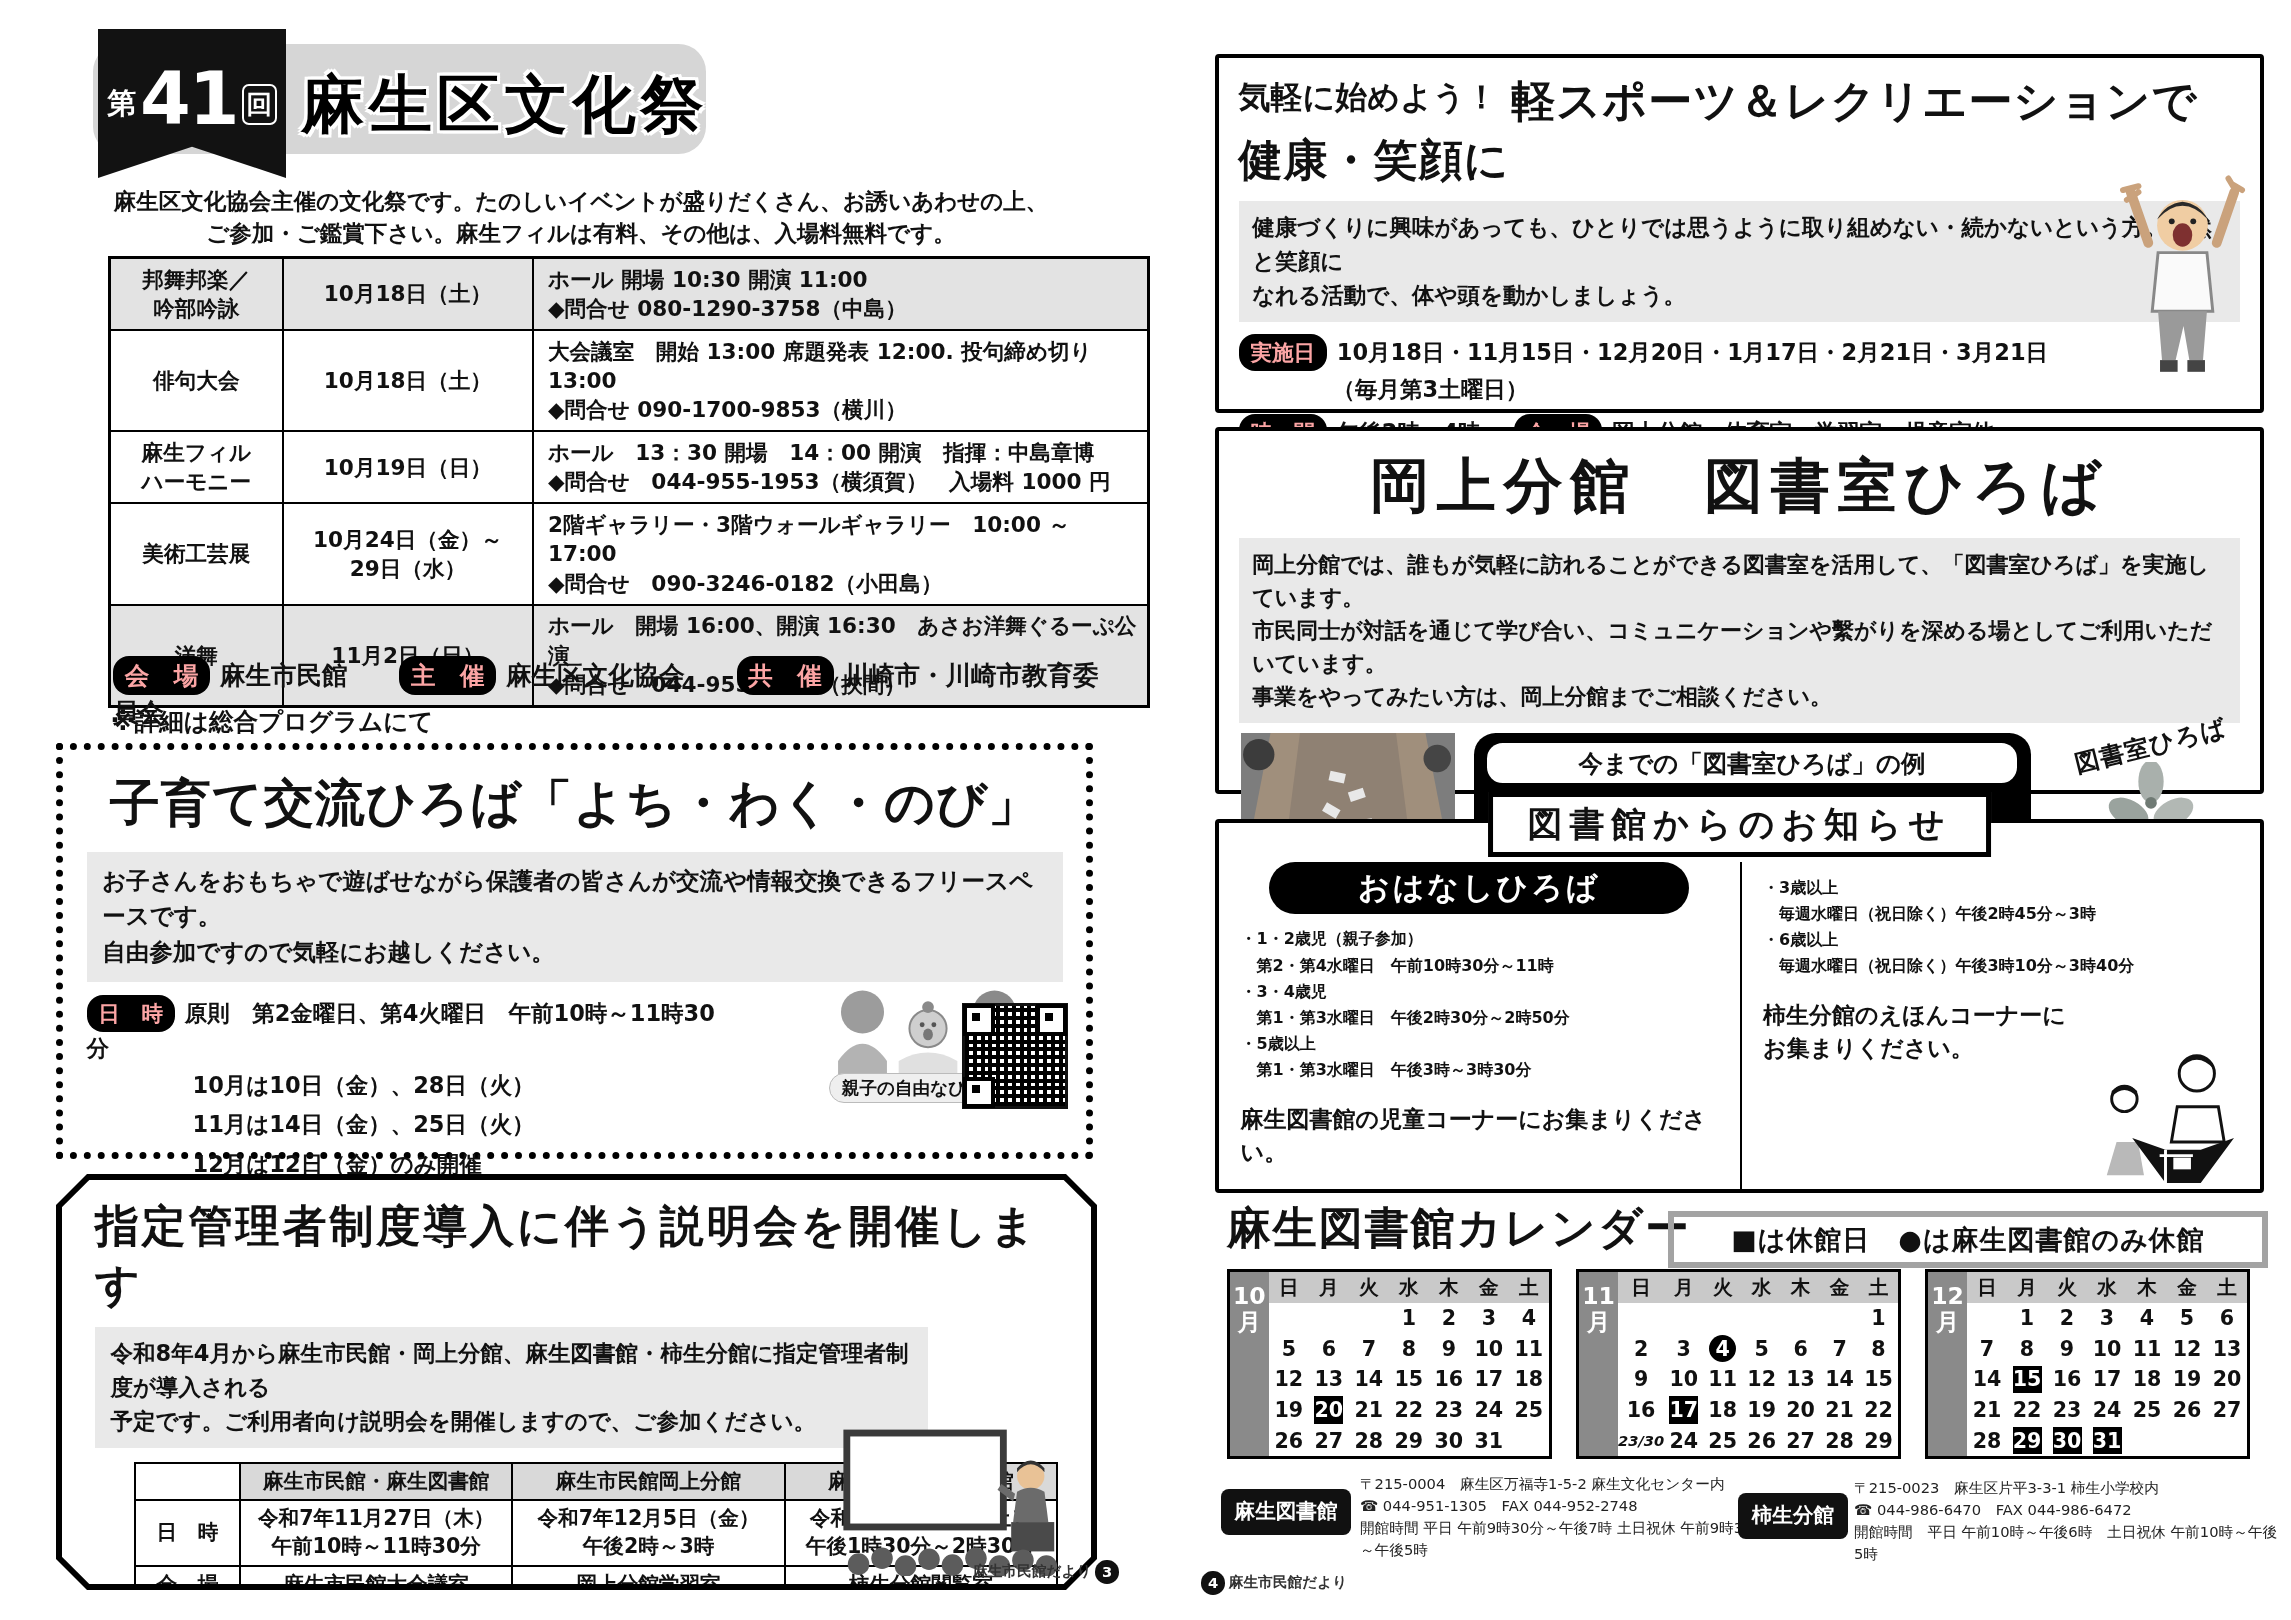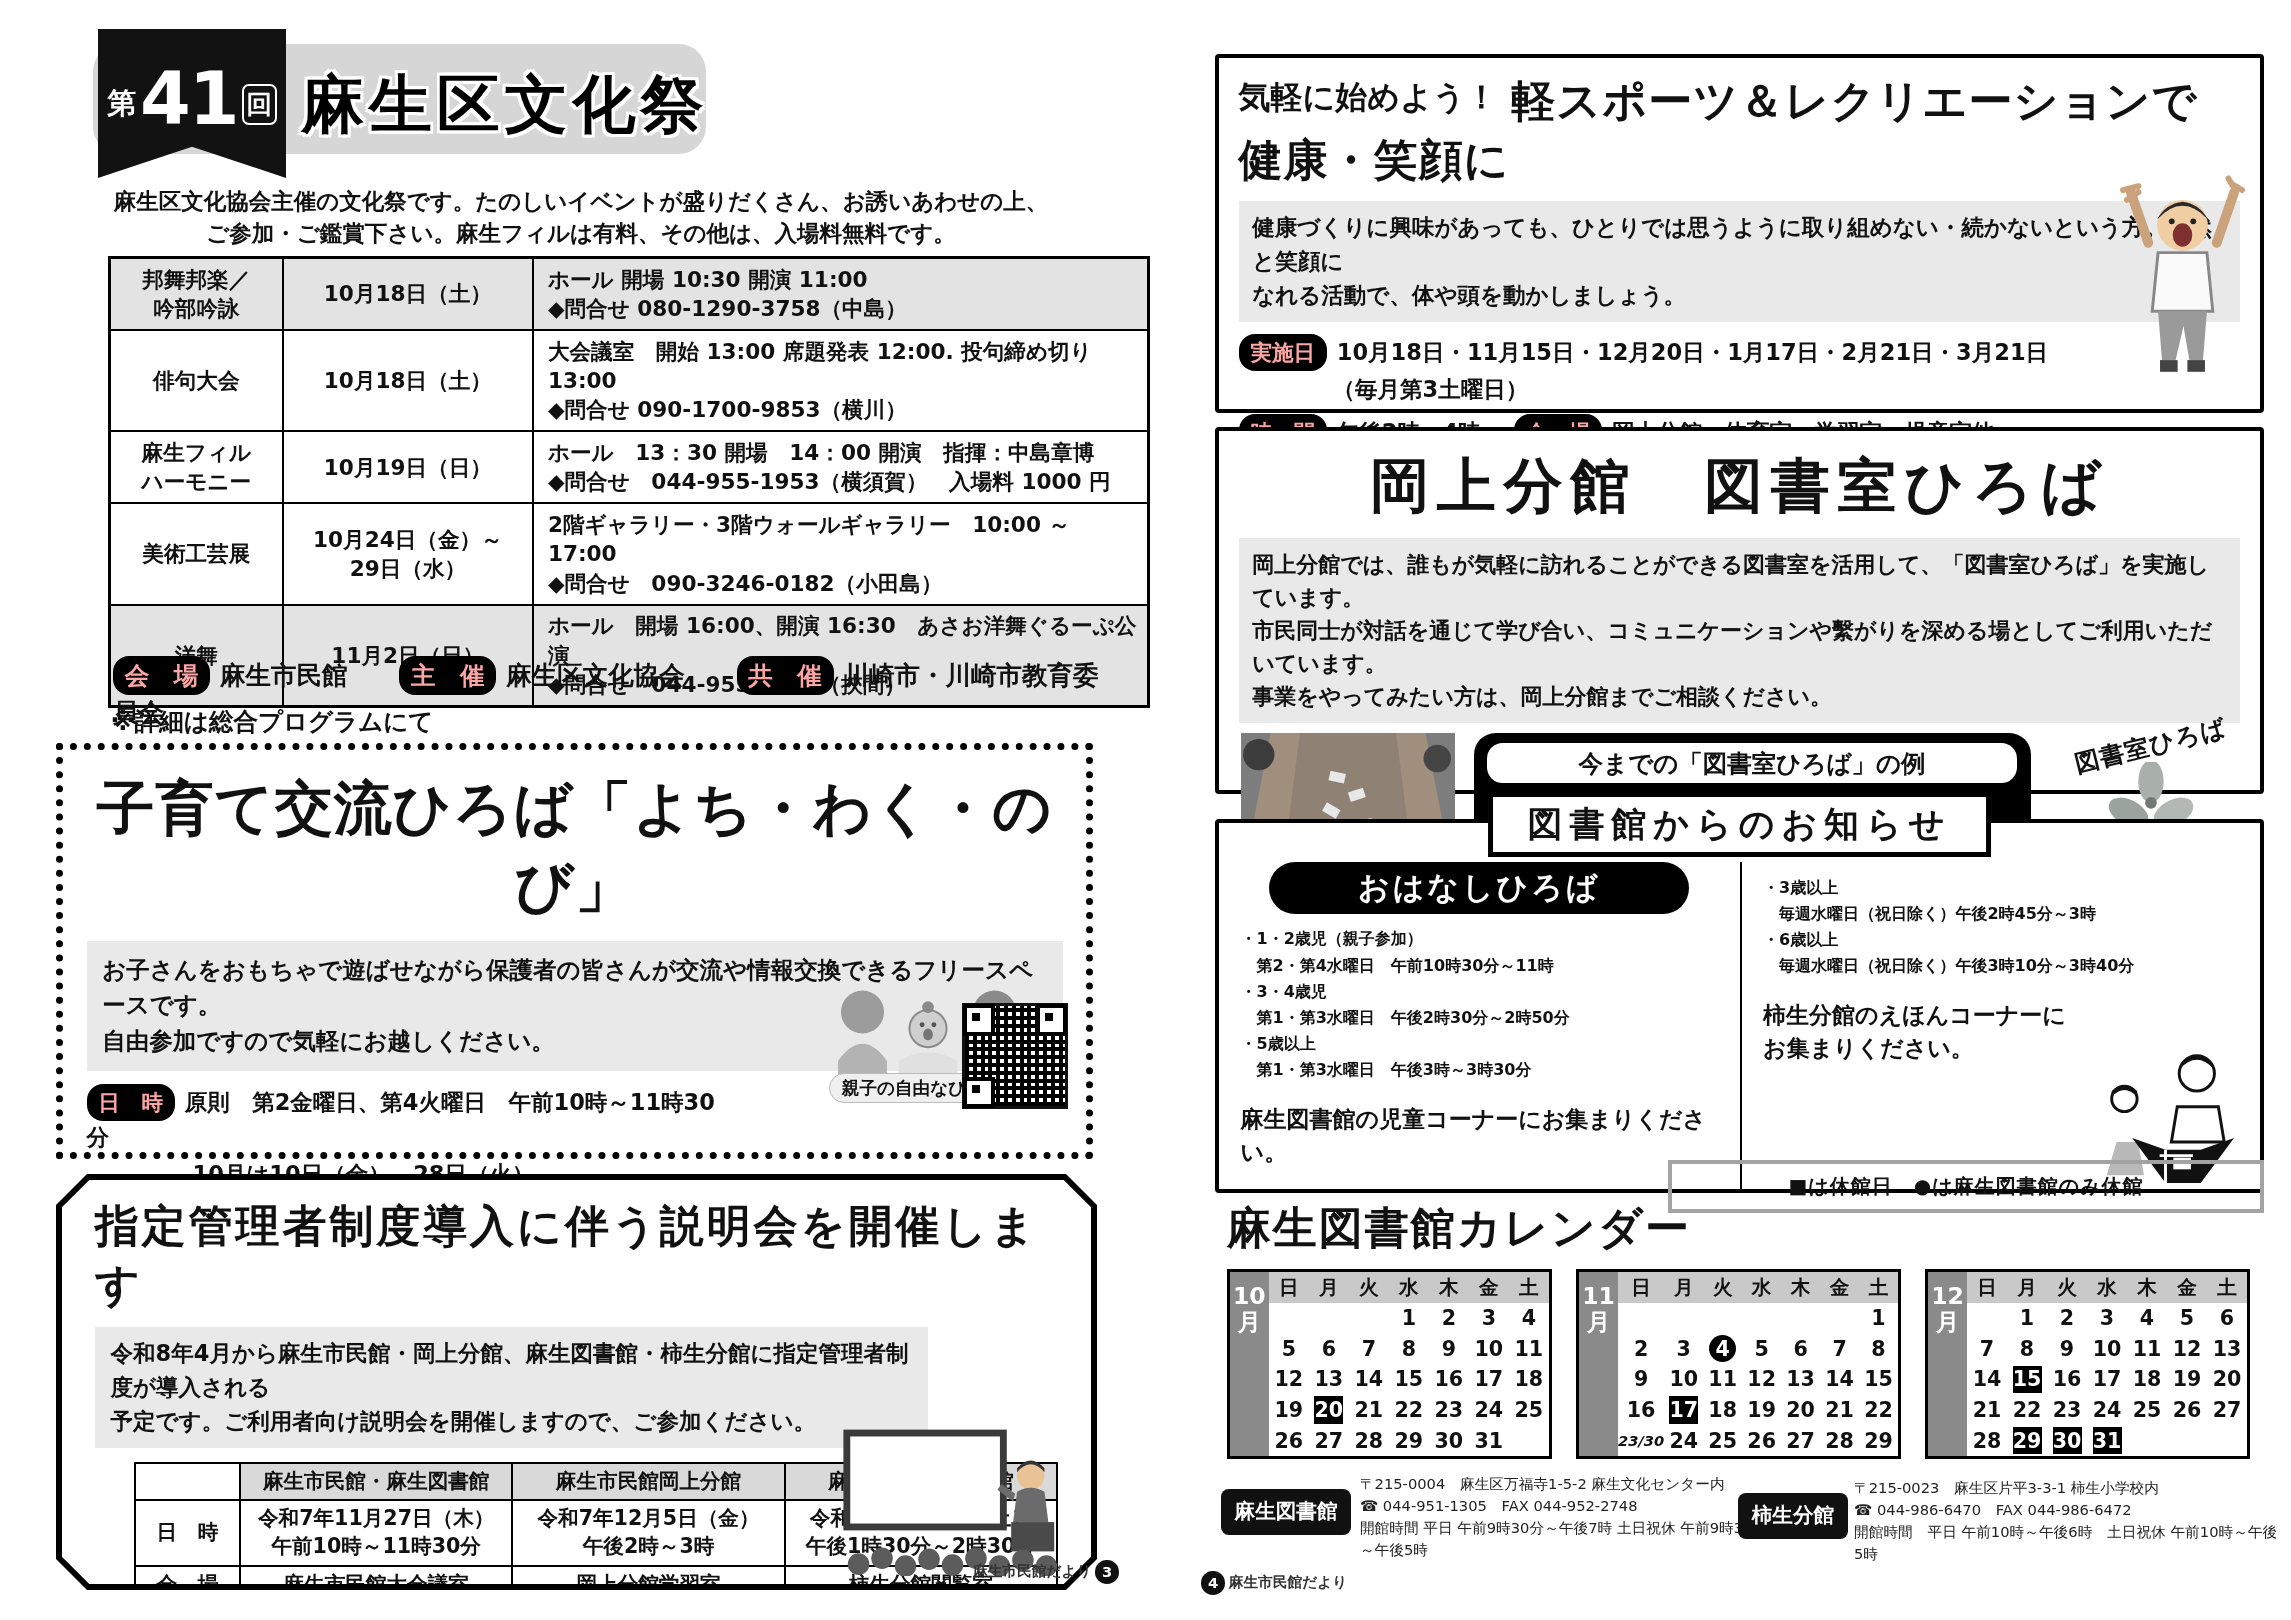--- a/index.html
+++ b/index.html
@@ -30,21 +30,21 @@
   .shade td{background:#e3e3e3;}
 
   .badge{display:inline-block;background:#000;color:#fca5a5;font-weight:bold;padding:2.9px 11.8px;margin-right:9.8px;border-radius:16px;}
   .fest-meta{position:absolute;left:59px;top:627px;font-size:25.5px;font-weight:bold;}
   .fest-meta .badge{font-size:24.5px;}
   .fest-meta span.v{margin-right:43px;}
   .fest-note{position:absolute;left:57px;top:676px;font-size:24.5px;font-weight:bold;}
 
   
   .kosodate{position:absolute;left:2px;top:714px;width:1037px;height:416px;border:7.8px dotted #000;box-sizing:border-box;padding:13.7px 23.5px;}
-  .koso-title{font-size:58px;font-weight:bold;letter-spacing:1px;text-align:center;margin-top:5.9px;}
+  .koso-title{font-size:50px;font-weight:bold;letter-spacing:1px;text-align:center;margin-top:5.9px;}
   .koso-gray{background:#e9e9e9;margin-top:15.7px;padding:11.8px 15.7px;font-size:23.5px;font-weight:bold;line-height:1.5;}
   .koso-rows{margin-top:13.7px;font-size:22.5px;font-weight:bold;line-height:1.45;width:647px;}
   .koso-rows .badge{font-size:21.6px;}
   .koso-extra{margin:3.9px 0 5.9px 106px;}
   .koso-extra div{margin-bottom:6.9px;}
   .koso-row{margin-top:8.8px;}
   .koso-illu{position:absolute;left:755px;top:218px;width:225px;}
   .koso-cap{position:absolute;left:766px;top:323px;background:#efefef;border-radius:15.7px;padding:2px 11.8px;
             font-size:17.6px;font-weight:bold;border:1px solid #bbb;}
   .qr{position:absolute;right:17.6px;top:253px;width:100px;height:100px;border:3.9px solid #111;background:
@@ -110,22 +110,22 @@
   .news-col.right{border-left:2.9px solid #000;}
   .pill{display:block;margin:0 auto;background:#000;color:#fff;border-radius:29px;text-align:center;
         font-size:31px;font-weight:bold;letter-spacing:2.9px;padding:4.9px 0;width:88%;}
   .news-lines{margin-top:13.7px;font-size:16px;font-weight:bold;line-height:1.45;}
   .news-lines div{margin-bottom:2.9px;}
   .news-foot{margin-top:21.6px;font-size:23px;font-weight:bold;line-height:1.45;}
   .readpair{position:absolute;right:15.7px;bottom:3.9px;}
 
   
   .cal-title{position:absolute;left:11.8px;top:1145px;font-size:44px;font-weight:bold;letter-spacing:2px;}
-  .cal-legend{position:absolute;left:453px;top:1106px;width:588px;height:45px;border:4px solid #a3a3a3;
-              display:flex;align-items:center;justify-content:center;font-size:20px;font-weight:bold;letter-spacing:1px;}
+  .cal-legend{position:absolute;left:453px;top:1157px;width:588px;height:45px;border:6px solid #a3a3a3;
+              display:flex;align-items:center;justify-content:center;font-size:27px;font-weight:bold;letter-spacing:1px;}
   .cal{position:absolute;top:1215px;width:325px;height:190px;border:3.9px solid #000;display:flex;box-sizing:border-box;background:#fff;}
   #cal0{left:11.8px;} #cal1{left:361px;} #cal2{left:710px;}
   .cal-lab{width:39px;background:#8a8a8a;color:#fff;font-size:23.5px;font-weight:bold;text-align:center;
            white-space:pre-line;line-height:1.1;padding-top:11.8px;box-sizing:border-box;}
   .cal-grid{flex:1;display:grid;grid-template-columns:repeat(7,1fr);grid-auto-rows:1fr;}
   .cal-hd{background:#c9c9c9;font-size:19.6px;font-weight:bold;display:flex;align-items:center;justify-content:center;}
   .cal-cell{display:flex;align-items:center;justify-content:center;font-size:20.6px;font-weight:bold;}
   .cal-cell .sq{display:inline-flex;align-items:center;justify-content:center;width:29px;height:27.4px;background:#000;color:#fff;}
   .cal-cell .ci{display:inline-flex;align-items:center;justify-content:center;width:27.4px;height:27.4px;background:#000;color:#fff;border-radius:50%;}
   .cal-cell.split{font-size:14.7px;font-style:italic;}

